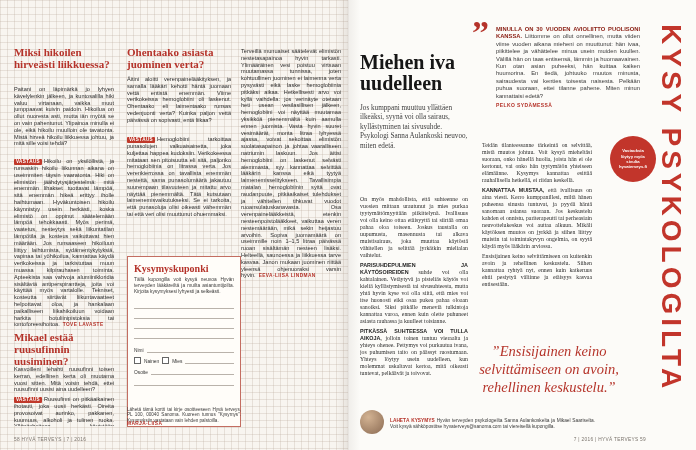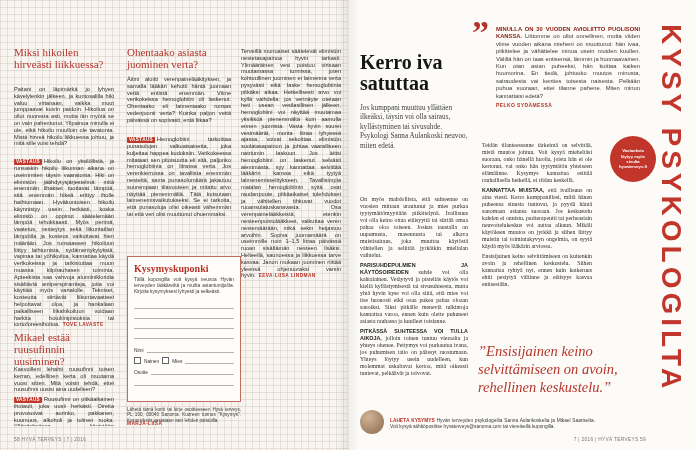--- a/index.html
+++ b/index.html
@@ -6,21 +6,21 @@
   .spread{position:relative;width:696px;height:450px;margin:0;background:#f6f3ee;overflow:hidden;
           font-family:"Liberation Sans",sans-serif;}
   .page{position:absolute;top:0;height:450px;}
   .page-left{left:0;width:348px;background-color:#f8f5f0;
     background-image:linear-gradient(to right, rgba(190,175,160,.30) 1px, transparent 1px),
                      linear-gradient(to bottom, rgba(190,175,160,.30) 1px, transparent 1px);
     background-size:7px 7px;}
   .page-right{left:348px;width:348px;background:#fcfbf8;}
   .gutter{position:absolute;left:336px;top:0;width:24px;height:450px;pointer-events:none;
     background:linear-gradient(to right, rgba(110,95,85,0) 0%, rgba(110,95,85,.10) 45%, rgba(110,95,85,.18) 50%, rgba(110,95,85,.08) 56%, rgba(110,95,85,0) 100%);}
-  .qa-title{position:absolute;font-family:"Liberation Serif",serif;font-weight:400;
+  .qa-title{position:absolute;font-family:"Liberation Serif",serif;font-weight:700;
     font-size:11px;line-height:12px;color:#b5332a;margin:0;}
   .body{position:absolute;font-size:5.6px;line-height:6.8px;color:#2c2c2c;text-align:justify;
     overflow:hidden;margin:0;}
   .tag{display:inline-block;background:#c0392b;color:#fff;font-weight:700;font-size:4.6px;
     line-height:5.6px;padding:0.5px 2px;letter-spacing:.4px;margin-right:2px;border-radius:1px;}
   .byline{color:#b5332a;font-weight:700;font-size:4.8px;letter-spacing:.4px;margin-left:3px;}
   .coupon{position:absolute;background:#fffdf9;border:1px solid rgba(175,60,45,.75);
     box-sizing:border-box;padding:6px;}
   .coupon-title{font-family:"Liberation Serif",serif;font-weight:700;color:#b5332a;
     font-size:10px;line-height:11px;margin:0 0 3px;}
@@ -39,21 +39,21 @@
   .art{position:absolute;font-family:"Liberation Serif",serif;font-size:5.8px;line-height:7px;
     color:#2c2c2c;text-align:justify;overflow:hidden;}
   .art p{margin:0 0 3px;}
   .art-lead{font-family:"Liberation Sans",sans-serif;font-weight:700;font-size:5.4px;color:#1f1f1f;}
   .quote-mark{position:absolute;font-family:"Liberation Serif",serif;font-size:34px;line-height:34px;
     color:#b5332a;font-weight:700;}
   .letter{position:absolute;font-size:5.8px;line-height:7.4px;color:#3a3a3a;text-align:justify;overflow:hidden;}
   .l-lead{font-weight:700;color:#8c2217;}
   .l-sig{display:block;margin-top:2px;color:#b5332a;font-weight:700;font-size:5px;letter-spacing:.4px;}
   .pullquote{position:absolute;font-family:"Liberation Serif",serif;font-style:italic;
-    font-size:14.5px;line-height:18px;color:#b5342a;margin:0;}
+    font-size:14.5px;line-height:18px;color:#b5342a;margin:0;text-align:center;}
   .badge{position:absolute;border-radius:50%;background:#c2352b;color:#fff;display:flex;
     align-items:center;justify-content:center;text-align:center;font-weight:700;
     font-size:4.2px;line-height:5.4px;padding:6px;box-sizing:border-box;}
   .banner{position:absolute;writing-mode:vertical-rl;font-weight:800;font-size:28px;line-height:36px;
     color:#c2352b;letter-spacing:4px;white-space:nowrap;}
   .photo{position:absolute;border-radius:50%;background:radial-gradient(circle at 35% 30%, #d3b393, #8a6a52);}
   .send-note{position:absolute;font-size:4.8px;line-height:6px;color:#3a3a3a;text-align:justify;overflow:hidden;}
   .send-label{color:#b5332a;font-weight:700;margin-right:2px;}
 </style>
 </head>
@@ -77,21 +77,21 @@
 
     <h2 class="qa-title" style="left:127px;top:46px;width:108px">Ohentaako asiasta juominen verta?</h2>
     <p class="body" style="left:127px;top:76px;width:104px;height:56px">Äitini aloitti verenpainelääkityksen, ja samalla lääkäri kehotti häntä juomaan vettä entistä enemmän. Viime verikokeissa hemoglobiini oli laskenut. Ohentaako eli laimentaako runsas vedenjuonti verta? Kuinka paljon vettä päivässä on sopivasti, entä liikaa?</p>
     <div class="body" style="left:127px;top:136px;width:104px;height:114px">
       <span class="tag">VASTAUS</span><span>Hemoglobiini tarkoittaa punasolujen valkuaisainetta, joka kuljettaa happea kudoksiin. Verikokeessa mitataan sen pitoisuutta eli sitä, paljonko hemoglobiinia on litrassa verta. Jos verenkierrossa on tavallista enemmän nestettä, sama punasolumäärä jakautuu suurempaan tilavuuteen ja mitattu arvo näyttää pienemmältä. Tätä kutsutaan laimenemisvaikutukseksi. Se ei tarkoita, että punasoluja olisi oikeasti vähemmän tai että veri olisi muuttunut ohuemmaksi.</span>
     </div>
     <div class="body" style="left:241px;top:48px;width:100px;height:252px">
       <span>Terveillä munuaiset säätelevät elimistön nestetasapainoa hyvin tarkasti. Ylimääräinen vesi poistuu virtsaan muutamassa tunnissa, joten kohtuullinen juominen ei laimenna verta pysyvästi eikä laske hemoglobiinia pitkäksi aikaa. Hetkellisesti arvo voi kyllä vaihdella: jos verinäyte otetaan heti usean vesilasillisen jälkeen, hemoglobiini voi näyttää muutamaa yksikköä pienemmältä kuin aamulla ennen juomista. Vasta hyvin suuret vesimäärät, monta litraa lyhyessä ajassa, voivat sekoittaa elimistön suolatasapainon ja johtaa vaaralliseen natriumin laskuun. Jos äitisi hemoglobiini on laskenut selvästi aiemmasta, syy kannattaa selvittää lääkärin kanssa eikä tyytyä laimenemisselitykseen. Tavallisimpia matalan hemoglobiinin syitä ovat raudanpuute, pitkäaikaiset tulehdukset ja vähitellen tihkuvat vuodot ruoansulatuskanavasta. Osa verenpainelääkkeistä, etenkin nesteenpoistolääkkeet, vaikuttaa veren nestemäärään, mikä sekin heijastuu arvoihin. Sopiva juomamäärä on useimmille noin 1–1,5 litraa päivässä ruoan sisältämän nesteen lisäksi. Helteellä, saunoessa ja liikkuessa tarve kasvaa. Janon mukaan juominen riittää yleensä ohjenuoraksi varsin hyvin.</span><span class="byline">EEVA-LIISA LINDMAN</span>
     </div>
 
-    <div class="coupon" style="left:127px;top:256px;width:114px;height:146px">
+    <div class="coupon" style="left:127px;top:256px;width:114px;height:171px">
       <h3 class="coupon-title">Kysymyskuponki</h3>
       <p class="coupon-intro">Tällä kupongilla voit kysyä neuvoa Hyvän terveyden lääkäreiltä ja muilta asiantuntijoilta. Kirjoita kysymyksesi lyhyesti ja selkeästi.</p>
       <div class="lines"></div>
       <div class="field-row">
         <span>Nimi</span>
         <span class="field-line"></span>
       </div>
       <div class="field-row">
         <span class="checkbox"></span>
         <span>Nainen</span>
@@ -108,22 +108,22 @@
       </div>
     </div>
     <p class="c-instr" style="left:127px;top:402px;width:114px;height:17px">Lähetä tämä kortti tai kirje osoitteeseen Hyvä terveys, PL 100, 00040 Sanoma. Kuoreen tunnus "Kysymys". Kysymyksiin vastataan vain lehden palstoilla.</p>
     <span class="c-sender" style="left:127px;top:421px">MARJA-LIISA</span>
 
     <span class="footer" style="left:14px;top:437px">58   HYVÄ TERVEYS | 7 | 2016</span>
   </div>
 
   <div class="page page-right">
 
-    <h1 class="headline" style="left:12px;top:52px;width:122px">Kerro iva satuttaa</h1>
-    <p class="standfirst" style="left:12px;top:104px;width:108px">Jos kumppani muuttuu yllättäen ilkeäksi, täysin voi olla sairaus, kyllästyminen tai sivusuhde. Psykologi Sanna Aulankoski neuvoo, miten edetä.</p>
+    <h1 class="headline" style="left:12px;top:52px;width:122px">Miehen iva uudelleen</h1>
+    <p class="standfirst" style="left:12px;top:104px;width:108px">Jos kumppani muuttuu yllättäen ilkeäksi, syynä voi olla sairaus, kyllästyminen tai sivusuhde. Psykologi Sanna Aulankoski neuvoo, miten edetä.</p>
 
     <span class="quote-mark" style="left:124px;top:16px">”</span>
     <div class="letter" style="left:148px;top:26px;width:144px;height:108px">
       <span class="l-lead">MINULLA ON 30 VUODEN AVIOLIITTO PUOLISONI KANSSA.</span><span> Liittomme on ollut onnellinen, mutta viiden viime vuoden aikana mieheni on muuttunut: hän ivaa, piikittelee ja vähättelee minua usein muiden kuullen. Välillä hän on taas entisensä, lämmin ja huomaavainen. Kun otan asian puheeksi, hän kuittaa kaiken huumorina. En tiedä, johtuuko muutos minusta, sairaudesta vai kenties toisesta naisesta. Pelkään puhua suoraan, ettei tilanne pahene. Miten minun kannattaisi edetä?</span>
       <span class="l-sig">PELKO SYDÄMESSÄ</span>
     </div>
 
     <div class="badge" style="left:262px;top:136px;width:46px;height:46px">
       <span>Vastauksia löytyy myös sivulta hyvaterveys.fi</span>
     </div>

